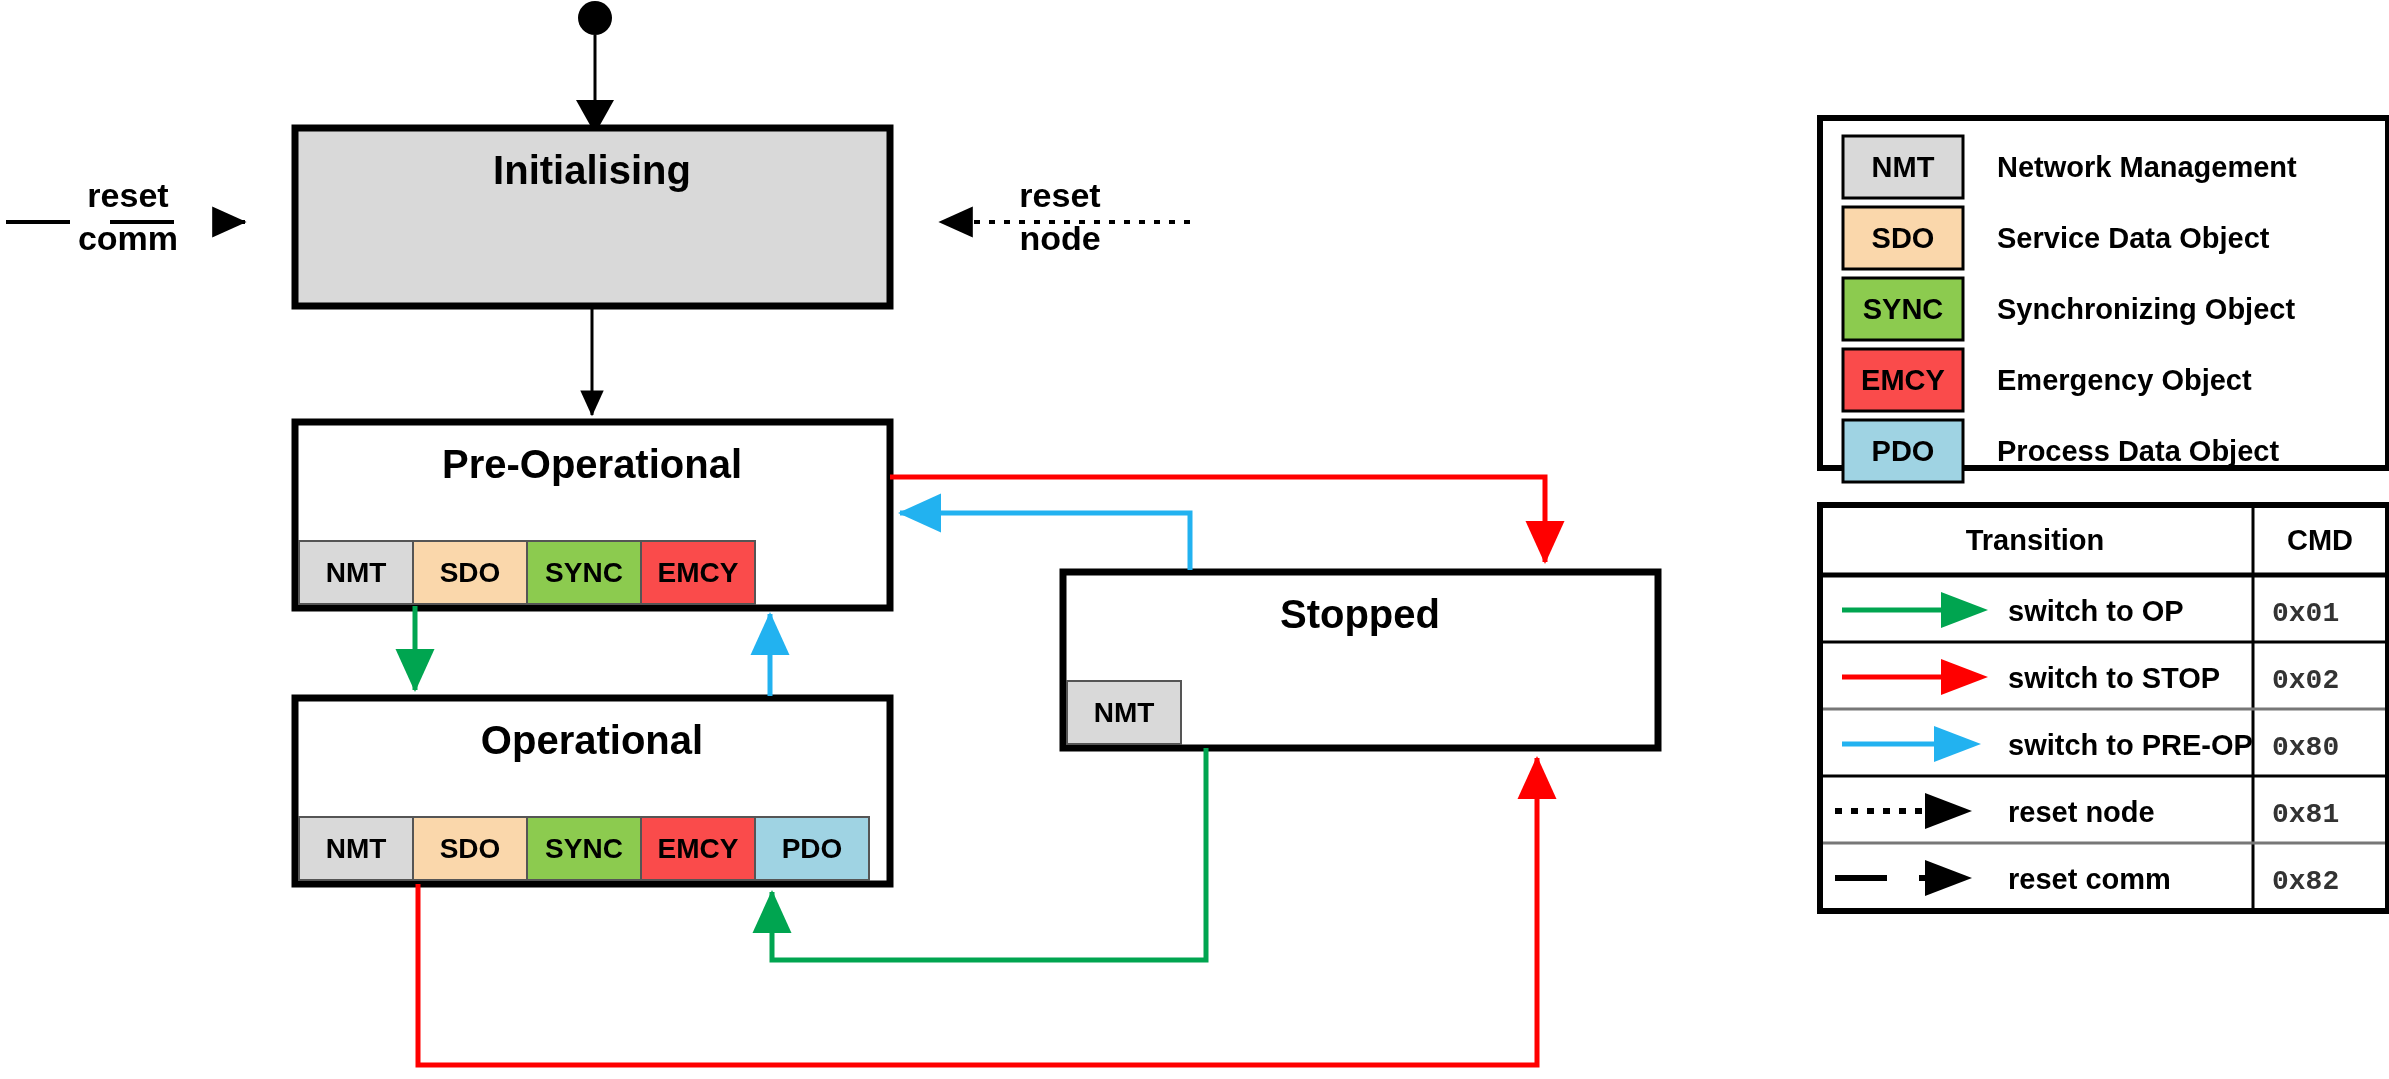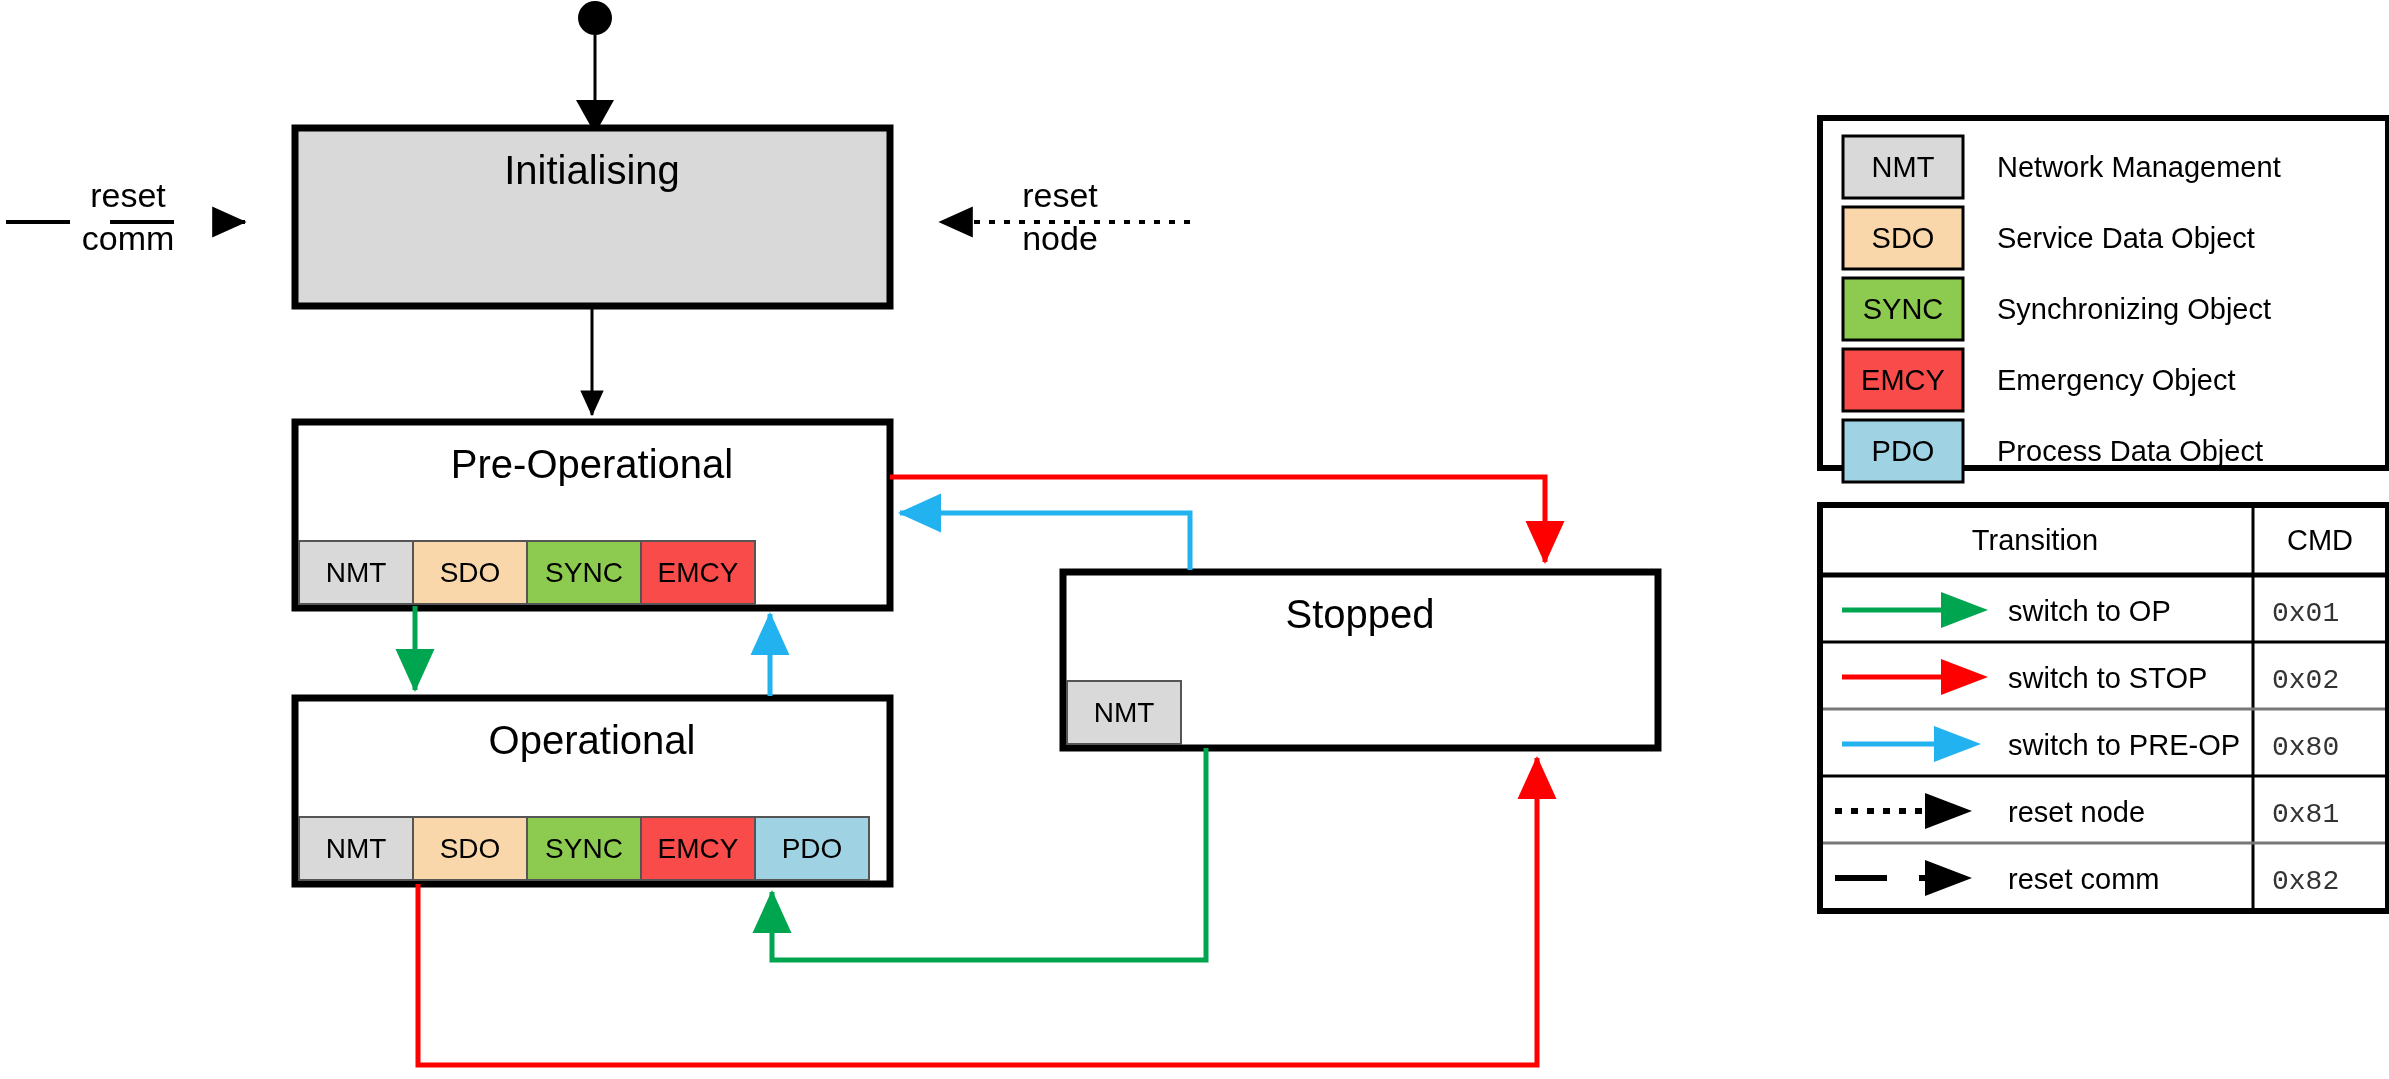--- a/index.html
+++ b/index.html
@@ -1,18 +1,18 @@
 <!DOCTYPE html>
 <html><head>
 <meta charset="utf-8">
 <style>
   html,body{margin:0;padding:0;background:#ffffff;}
   body{width:2389px;height:1079px;overflow:hidden;
        font-family:"Liberation Sans",sans-serif;color:#000;}
-  #root{position:relative;width:2389px;height:779px;}
+  #root{position:relative;width:2389px;height:779px;font-weight:bold;}
   svg{display:block;}
   .st-label{font-family:"Liberation Sans",sans-serif;font-size:40px;fill:#000;}
   .svc-label{font-family:"Liberation Sans",sans-serif;font-size:28px;fill:#000;}
   .edge-label{font-family:"Liberation Sans",sans-serif;font-size:34px;fill:#000;}
   .leg-key{font-family:"Liberation Sans",sans-serif;font-size:29px;fill:#000;}
   .leg-desc{font-family:"Liberation Sans",sans-serif;font-size:29px;fill:#000;}
   .tbl-head{font-family:"Liberation Sans",sans-serif;font-size:29px;fill:#000;}
   .tbl-txt{font-family:"Liberation Sans",sans-serif;font-size:29px;fill:#000;}
   .tbl-cmd{font-family:"Liberation Mono",monospace;font-size:28px;fill:#333;}
 </style>

